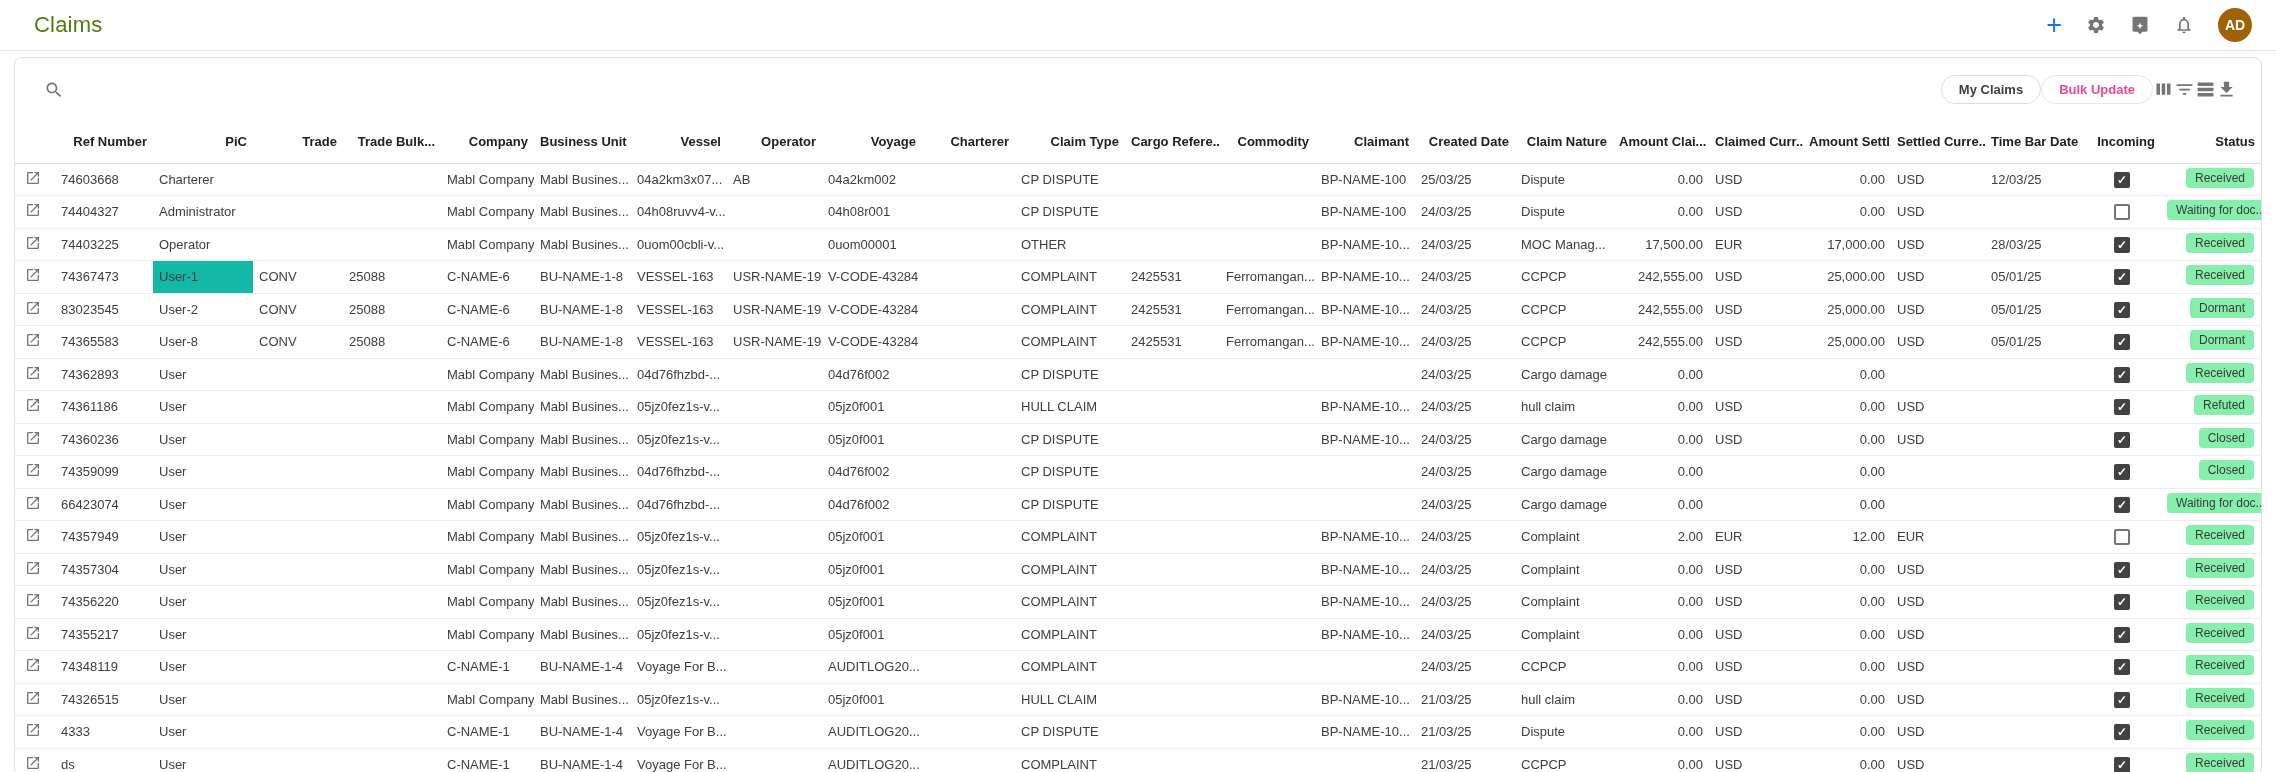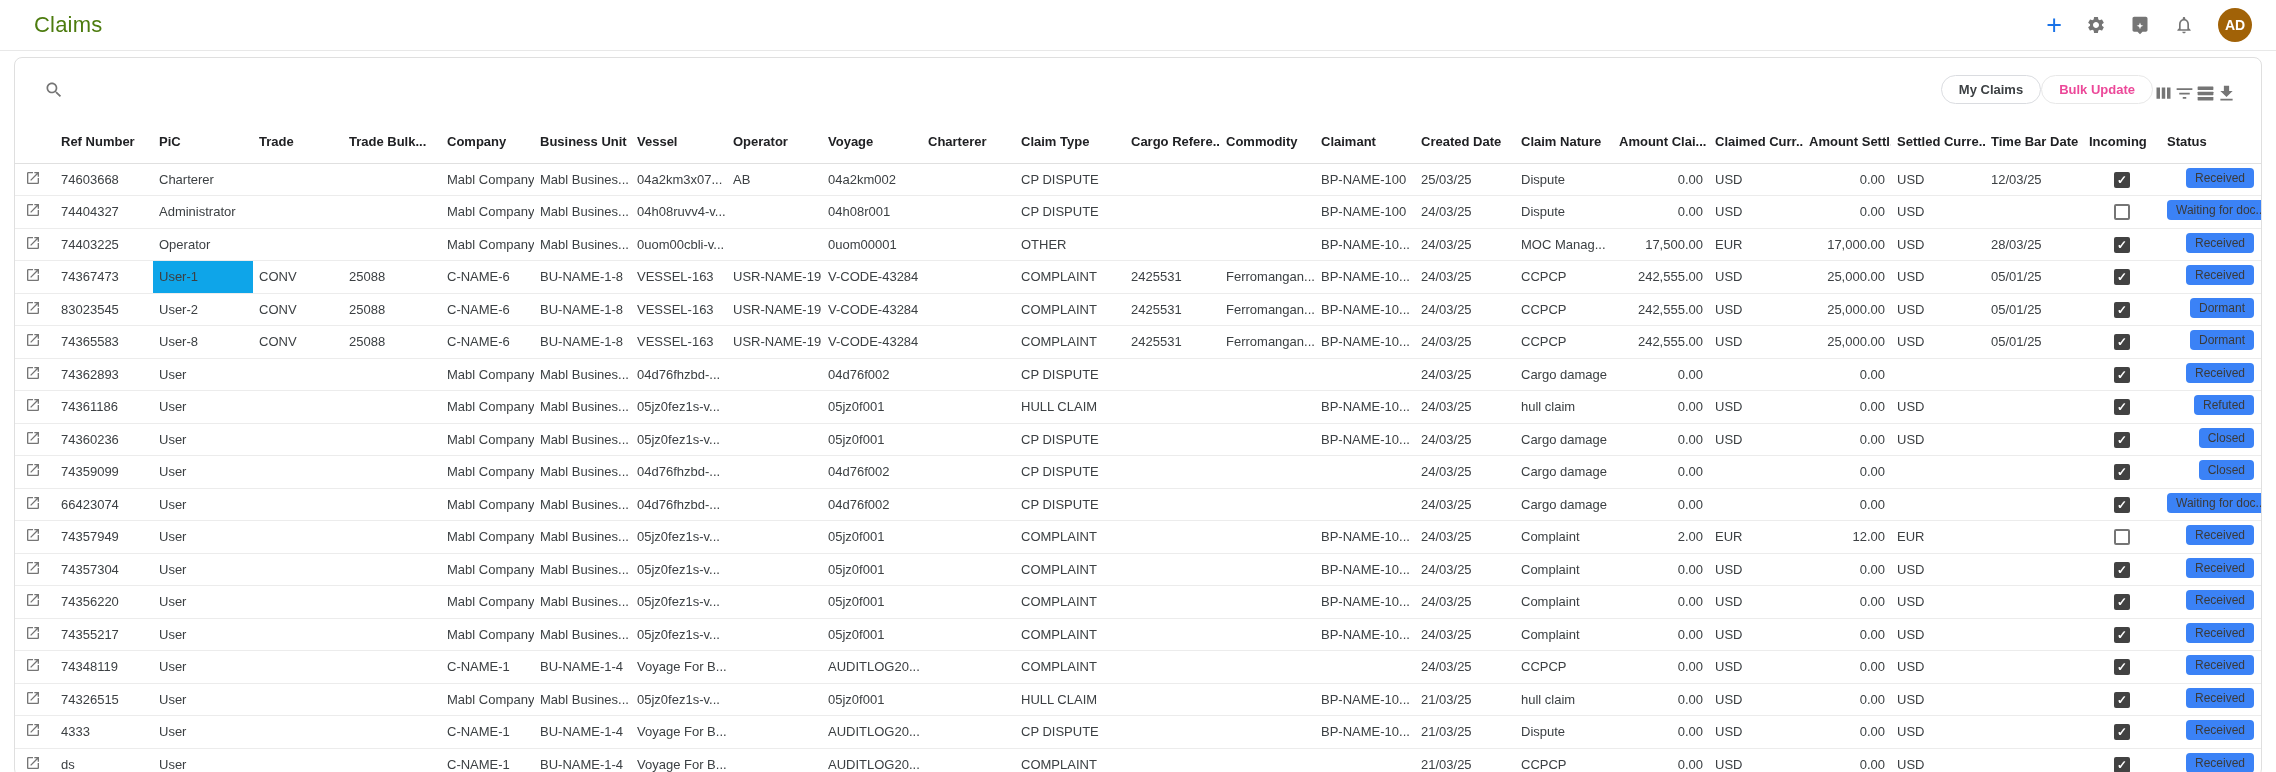--- a/index.html
+++ b/index.html
@@ -25,49 +25,49 @@
     background:#a16207; color:#ffffff; font-size:14px; font-weight:700;
     display:flex; align-items:center; justify-content:center; cursor:pointer;
   }
   
   .card {
     position:absolute; left:14px; top:57px; width:2248px; height:720px;
     border:1px solid #dfdfdf; border-radius:8px; background:#fff; overflow:hidden;
   }
   .toolbar { height:63px; display:flex; align-items:center; padding:0 24px 0 29px; }
   .search-btn { display:inline-flex; cursor:pointer; }
-  .toolbar-right { margin-left:auto; display:flex; align-items:flex-end; }
+  .toolbar-right { margin-left:auto; display:flex; align-items:center; }
   .pill {
     height:29px; padding:0 17px; border-radius:15px; background:#fff;
     border:1px solid #dadce0; font-family:"Liberation Sans",sans-serif;
     font-size:13px; font-weight:700; color:#3c4043; cursor:pointer; white-space:nowrap;
   }
   .pill.disabled { color:#ec4899; border-color:#e8e8e8; cursor:default; }
   .ticon { display:inline-flex; cursor:pointer; }
   .ticon svg { display:block; }
   
   table { border-collapse:collapse; table-layout:fixed; width:2246px; }
   th {
     height:42px; font-size:13px; font-weight:700; color:#202124;
-    text-align:left; padding:0 6px; border-bottom:1px solid #e0e0e0;
+    text-align:right; padding:0 6px; border-bottom:1px solid #e0e0e0;
     white-space:nowrap; overflow:hidden;
   }
   td {
     height:32.5px; font-size:13px; color:#3c4043; padding:0 6px;
     border-bottom:1px solid #ececec; white-space:nowrap; overflow:hidden;
   }
   td.icon-cell, th.icon-cell { padding:0 0 0 10px; }
   .openbtn { display:inline-flex; cursor:pointer; }
   .openbtn svg { display:block; }
   .c-num { text-align:right; }
   .c-center { text-align:center; }
   .c-status { text-align:right; padding-right:7px; }
-  td.hl { background:#0ea5e9;margin-top:44px; }
+  td.hl { background:#14b8a6;margin-top:44px; }
   .chip {
-    display:inline-block; background:#3b82f6; color:#3a3a3a;
+    display:inline-block; background:#86efac; color:#3a3a3a;
     border-radius:4px; padding:3px 9px; font-size:12px; line-height:14px;
     max-width:100px; overflow:hidden; white-space:nowrap;
   }
   .cb {
     display:inline-block; width:16px; height:16px; border-radius:2px;
     vertical-align:middle; cursor:pointer; text-align:center;
   }
   .cb.on { background:#424242; color:#fff; font-size:12px; line-height:16px; font-weight:700; }
   .cb.off { background:#fff; border:2px solid #757575; }
 </style>

